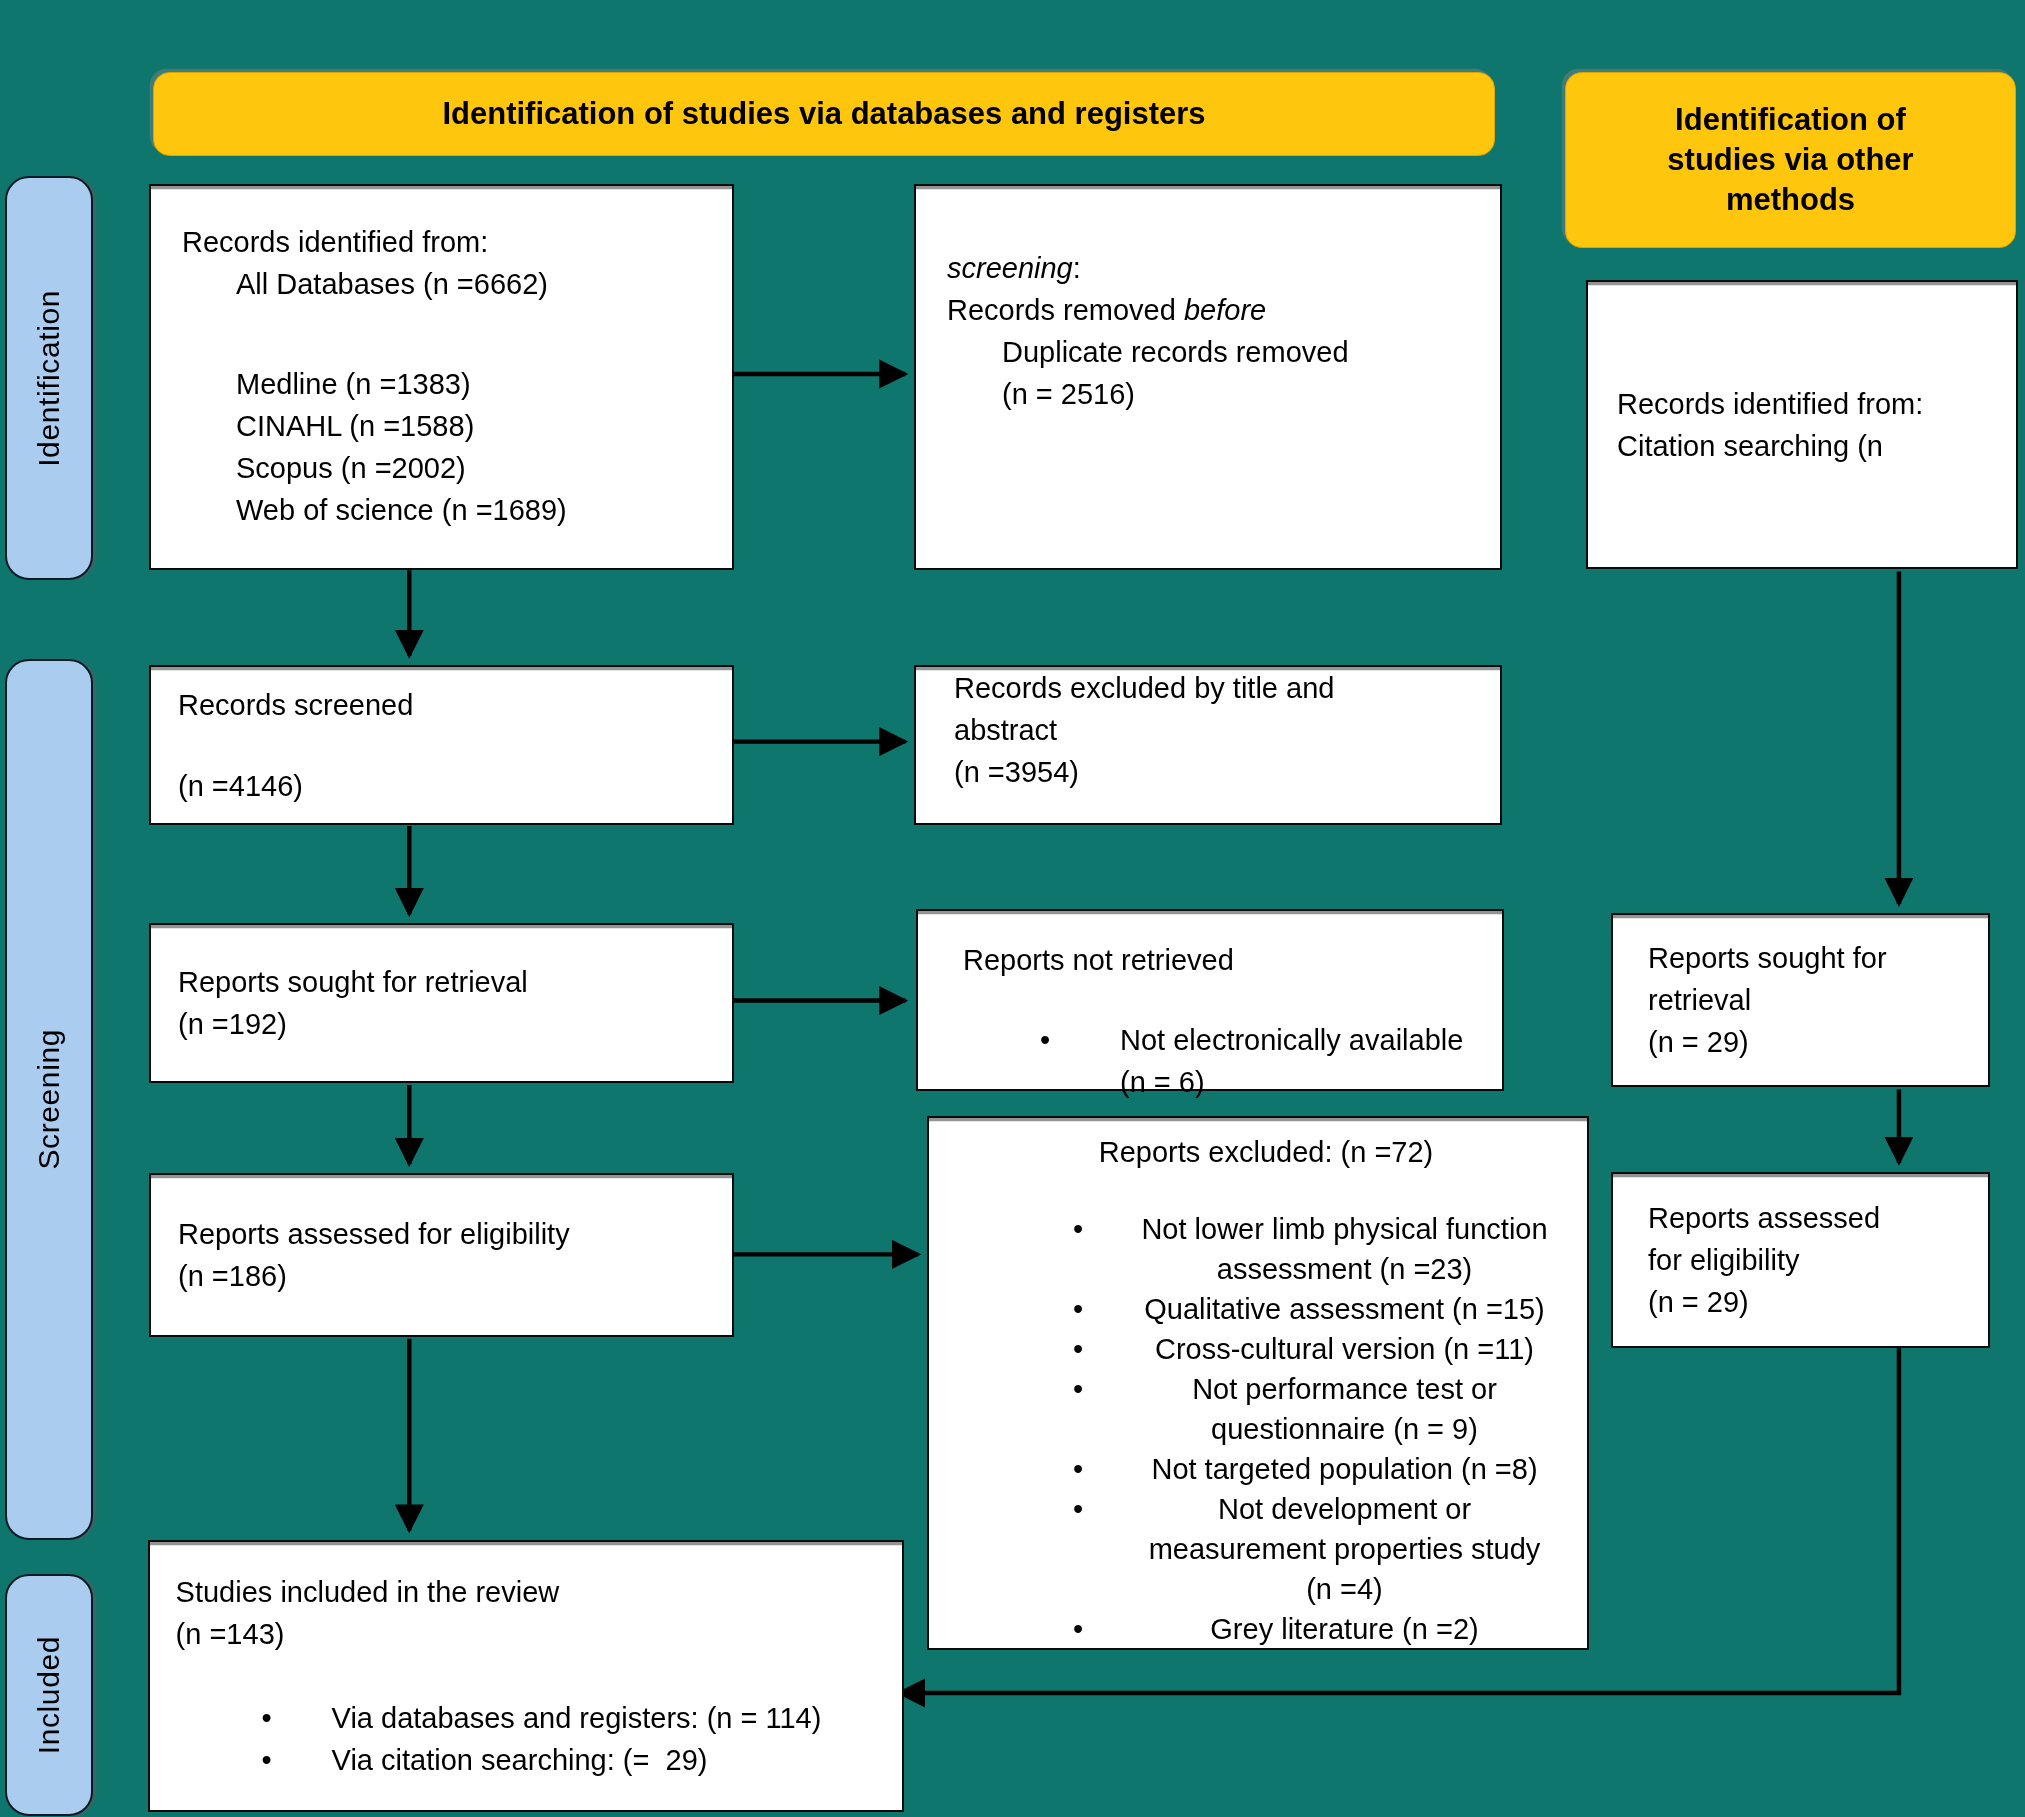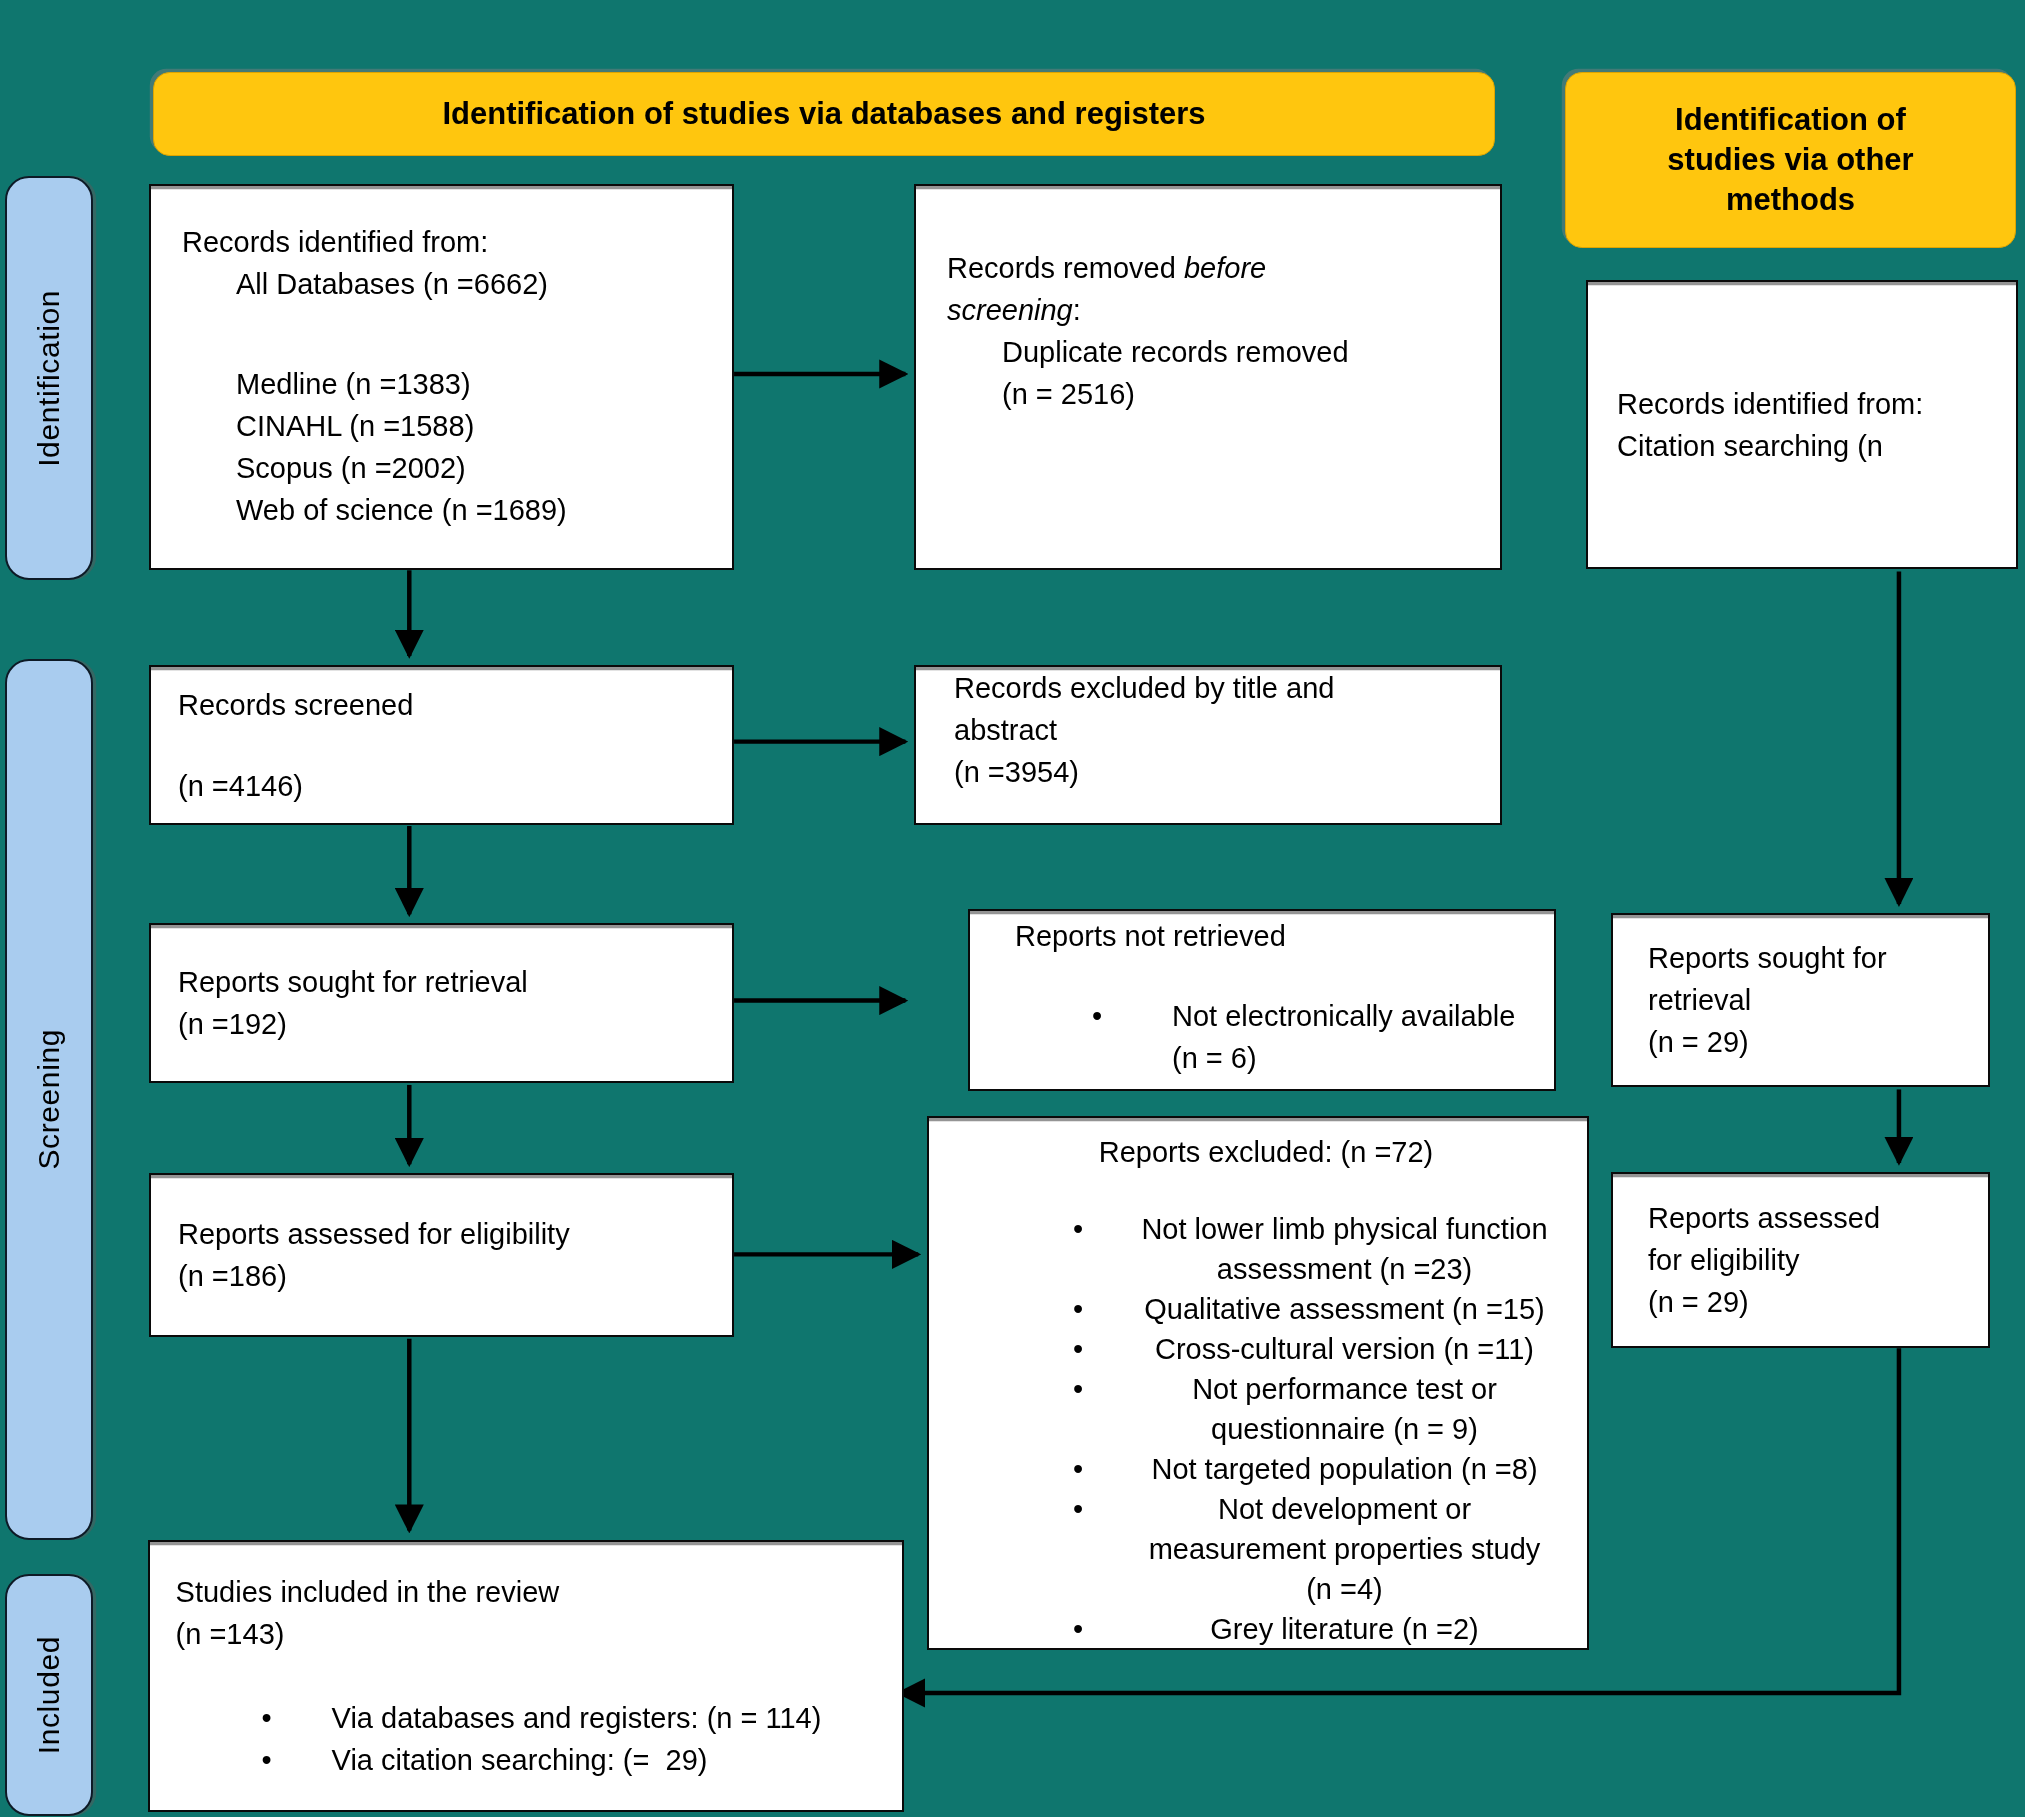--- a/index.html
+++ b/index.html
@@ -107,22 +107,22 @@
   <div class="fbox" style="left:149px;top:184px;width:585px;height:386px;padding:35px 19px 0 31px;">
     <div class="line">Records identified from:</div>
     <div class="line indent">All Databases (n =6662)</div>
     <div class="line indent gap-top">Medline (n =1383)</div>
     <div class="line indent">CINAHL (n =1588)</div>
     <div class="line indent">Scopus (n =2002)</div>
     <div class="line indent">Web of science (n =1689)</div>
   </div>
 
   <div class="fbox" style="left:914px;top:184px;width:588px;height:386px;padding:61px 19px 0 31px;">
+    <div class="line"><span class="it">screening</span><span>:</span></div>
     <div class="line"><span>Records removed </span><span class="it">before</span></div>
-    <div class="line"><span class="it">screening</span><span>:</span></div>
     <div class="line" style="margin-left:55px;">Duplicate records removed</div>
     <div class="line" style="margin-left:55px;">(n = 2516)</div>
   </div>
 
   <div class="fbox vcenter" style="left:1586px;top:280px;width:432px;height:289px;padding:0 19px 0 29px;">
     <div class="line">Records identified from:</div>
     <div class="line">Citation searching (n</div>
   </div>
 
   <div class="fbox vcenter" style="left:149px;top:665px;width:585px;height:160px;padding:0 19px 0 27px;gap:39px;">
@@ -134,21 +134,21 @@
     <div class="line">Records excluded by title and</div>
     <div class="line">abstract</div>
     <div class="line">(n =3954)</div>
   </div>
 
   <div class="fbox vcenter" style="left:149px;top:923px;width:585px;height:160px;padding:0 19px 0 27px;">
     <div class="line">Reports sought for retrieval</div>
     <div class="line">(n =192)</div>
   </div>
 
-  <div class="fbox" style="left:968px;top:909px;width:588px;height:182px;padding:4px 19px 0 45px;">
+  <div class="fbox" style="left:916px;top:909px;width:588px;height:182px;padding:28px 19px 0 45px;">
     <div class="line">Reports not retrieved</div>
     <div class="brow" style="margin-top:38px;">
       <span class="bmark" style="width:80px;margin-left:77px;">•</span>
       <span class="btext">
         <div class="line">Not electronically available</div>
         <div class="line">(n = 6)</div>
       </span>
     </div>
   </div>
 

